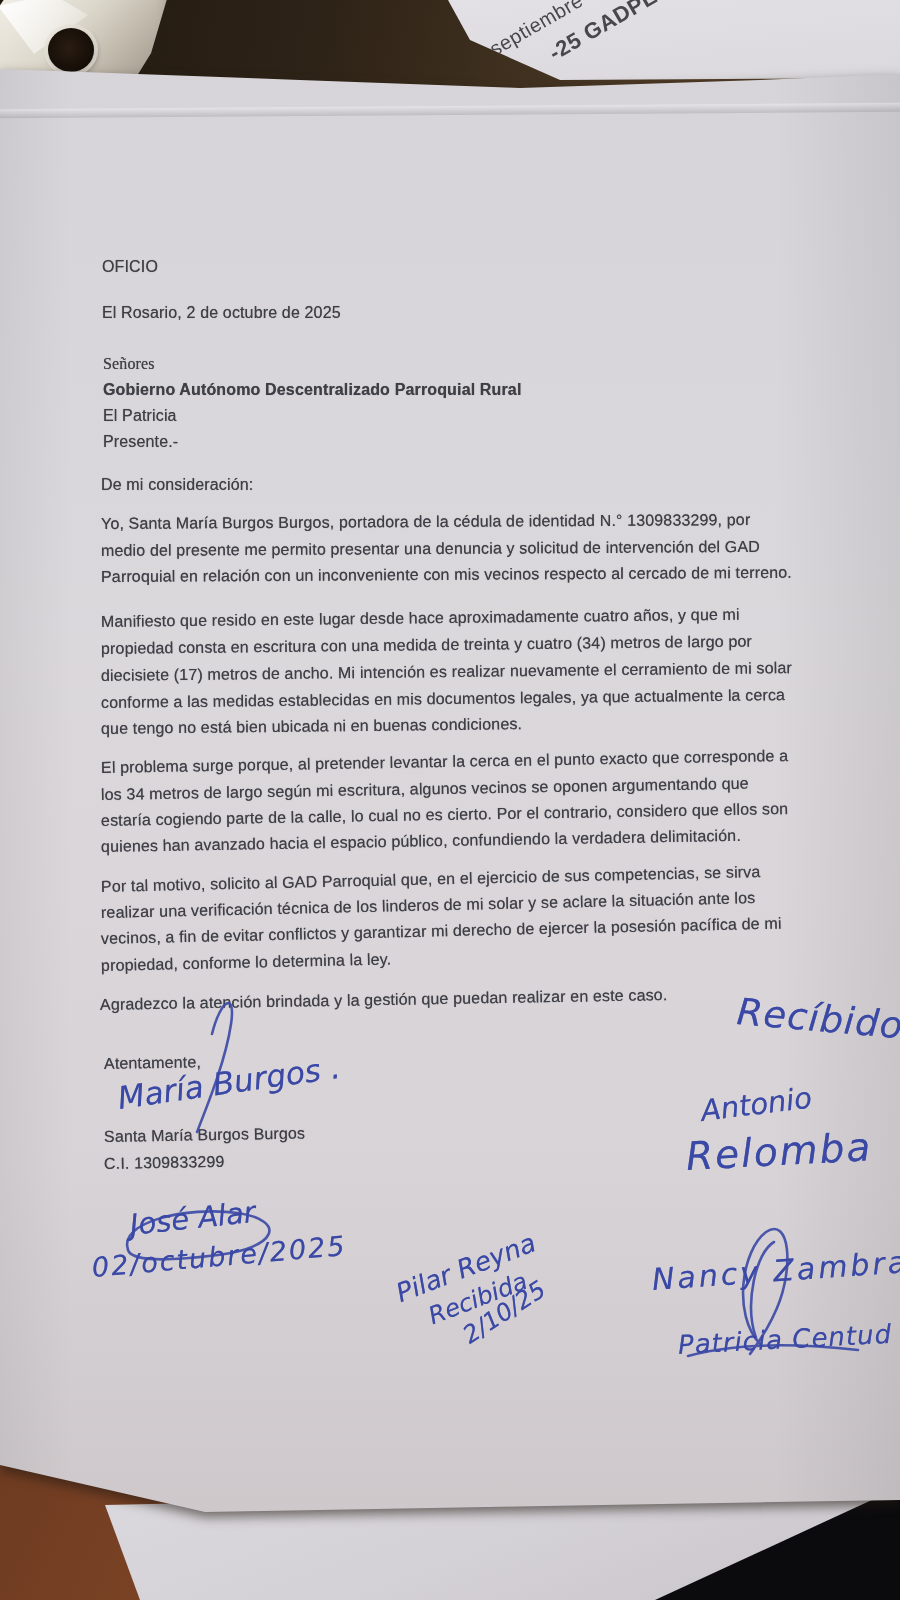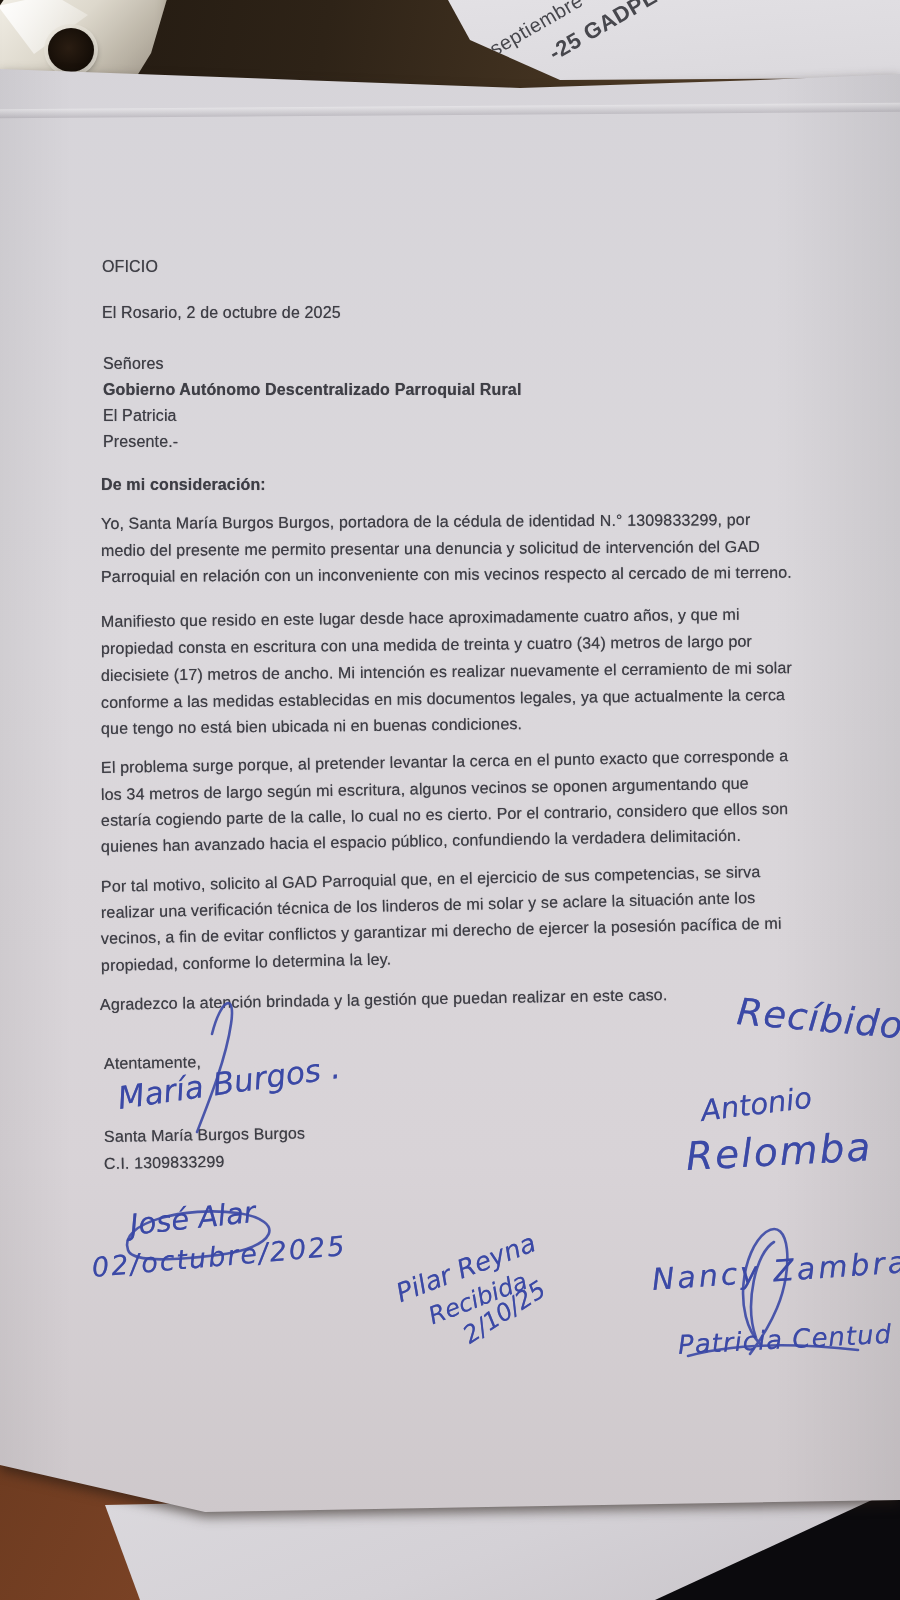--- a/index.html
+++ b/index.html
@@ -96,26 +96,26 @@
   <div class="paper-second"></div>
   <div class="black-corner"></div>
 
   <div class="paper-main">
     <div class="paper-face">
       <div class="crease"></div>
 
       <div class="pline" style="left:102px;top:246px;">OFICIO</div>
       <div class="pline" style="left:102px;top:292px;">El Rosario, 2 de octubre de 2025</div>
 
-      <div class="pline" style="left:103px;top:343px;">Señores</div>
+      <div class="pline" style="left:103px;top:343px;font-family:Liberation Serif, serif;">Señores</div>
       <div class="pline" style="left:103px;top:369px;font-weight:bold;">Gobierno Autónomo Descentralizado Parroquial Rural</div>
       <div class="pline" style="left:103px;top:395px;">El Patricia</div>
       <div class="pline" style="left:103px;top:421px;">Presente.-</div>
 
-      <div class="pline" style="left:101px;top:464px;font-weight:bold;">De mi consideración:</div>
+      <div class="pline" style="left:101px;top:464px;">De mi consideración:</div>
 
       <div class="pline r1" style="left:101px;top:503px;">Yo, Santa María Burgos Burgos, portadora de la cédula de identidad N.° 1309833299, por</div>
       <div class="pline r1" style="left:101px;top:530px;">medio del presente me permito presentar una denuncia y solicitud de intervención del GAD</div>
       <div class="pline r1" style="left:101px;top:556px;">Parroquial en relación con un inconveniente con mis vecinos respecto al cercado de mi terreno.</div>
 
       <div class="pline r2" style="left:101px;top:601px;">Manifiesto que resido en este lugar desde hace aproximadamente cuatro años, y que mi</div>
       <div class="pline r2" style="left:101px;top:628px;">propiedad consta en escritura con una medida de treinta y cuatro (34) metros de largo por</div>
       <div class="pline r2" style="left:101px;top:655px;">diecisiete (17) metros de ancho. Mi intención es realizar nuevamente el cerramiento de mi solar</div>
       <div class="pline r2" style="left:101px;top:682px;">conforme a las medidas establecidas en mis documentos legales, ya que actualmente la cerca</div>
       <div class="pline r2" style="left:101px;top:708px;">que tengo no está bien ubicada ni en buenas condiciones.</div>

